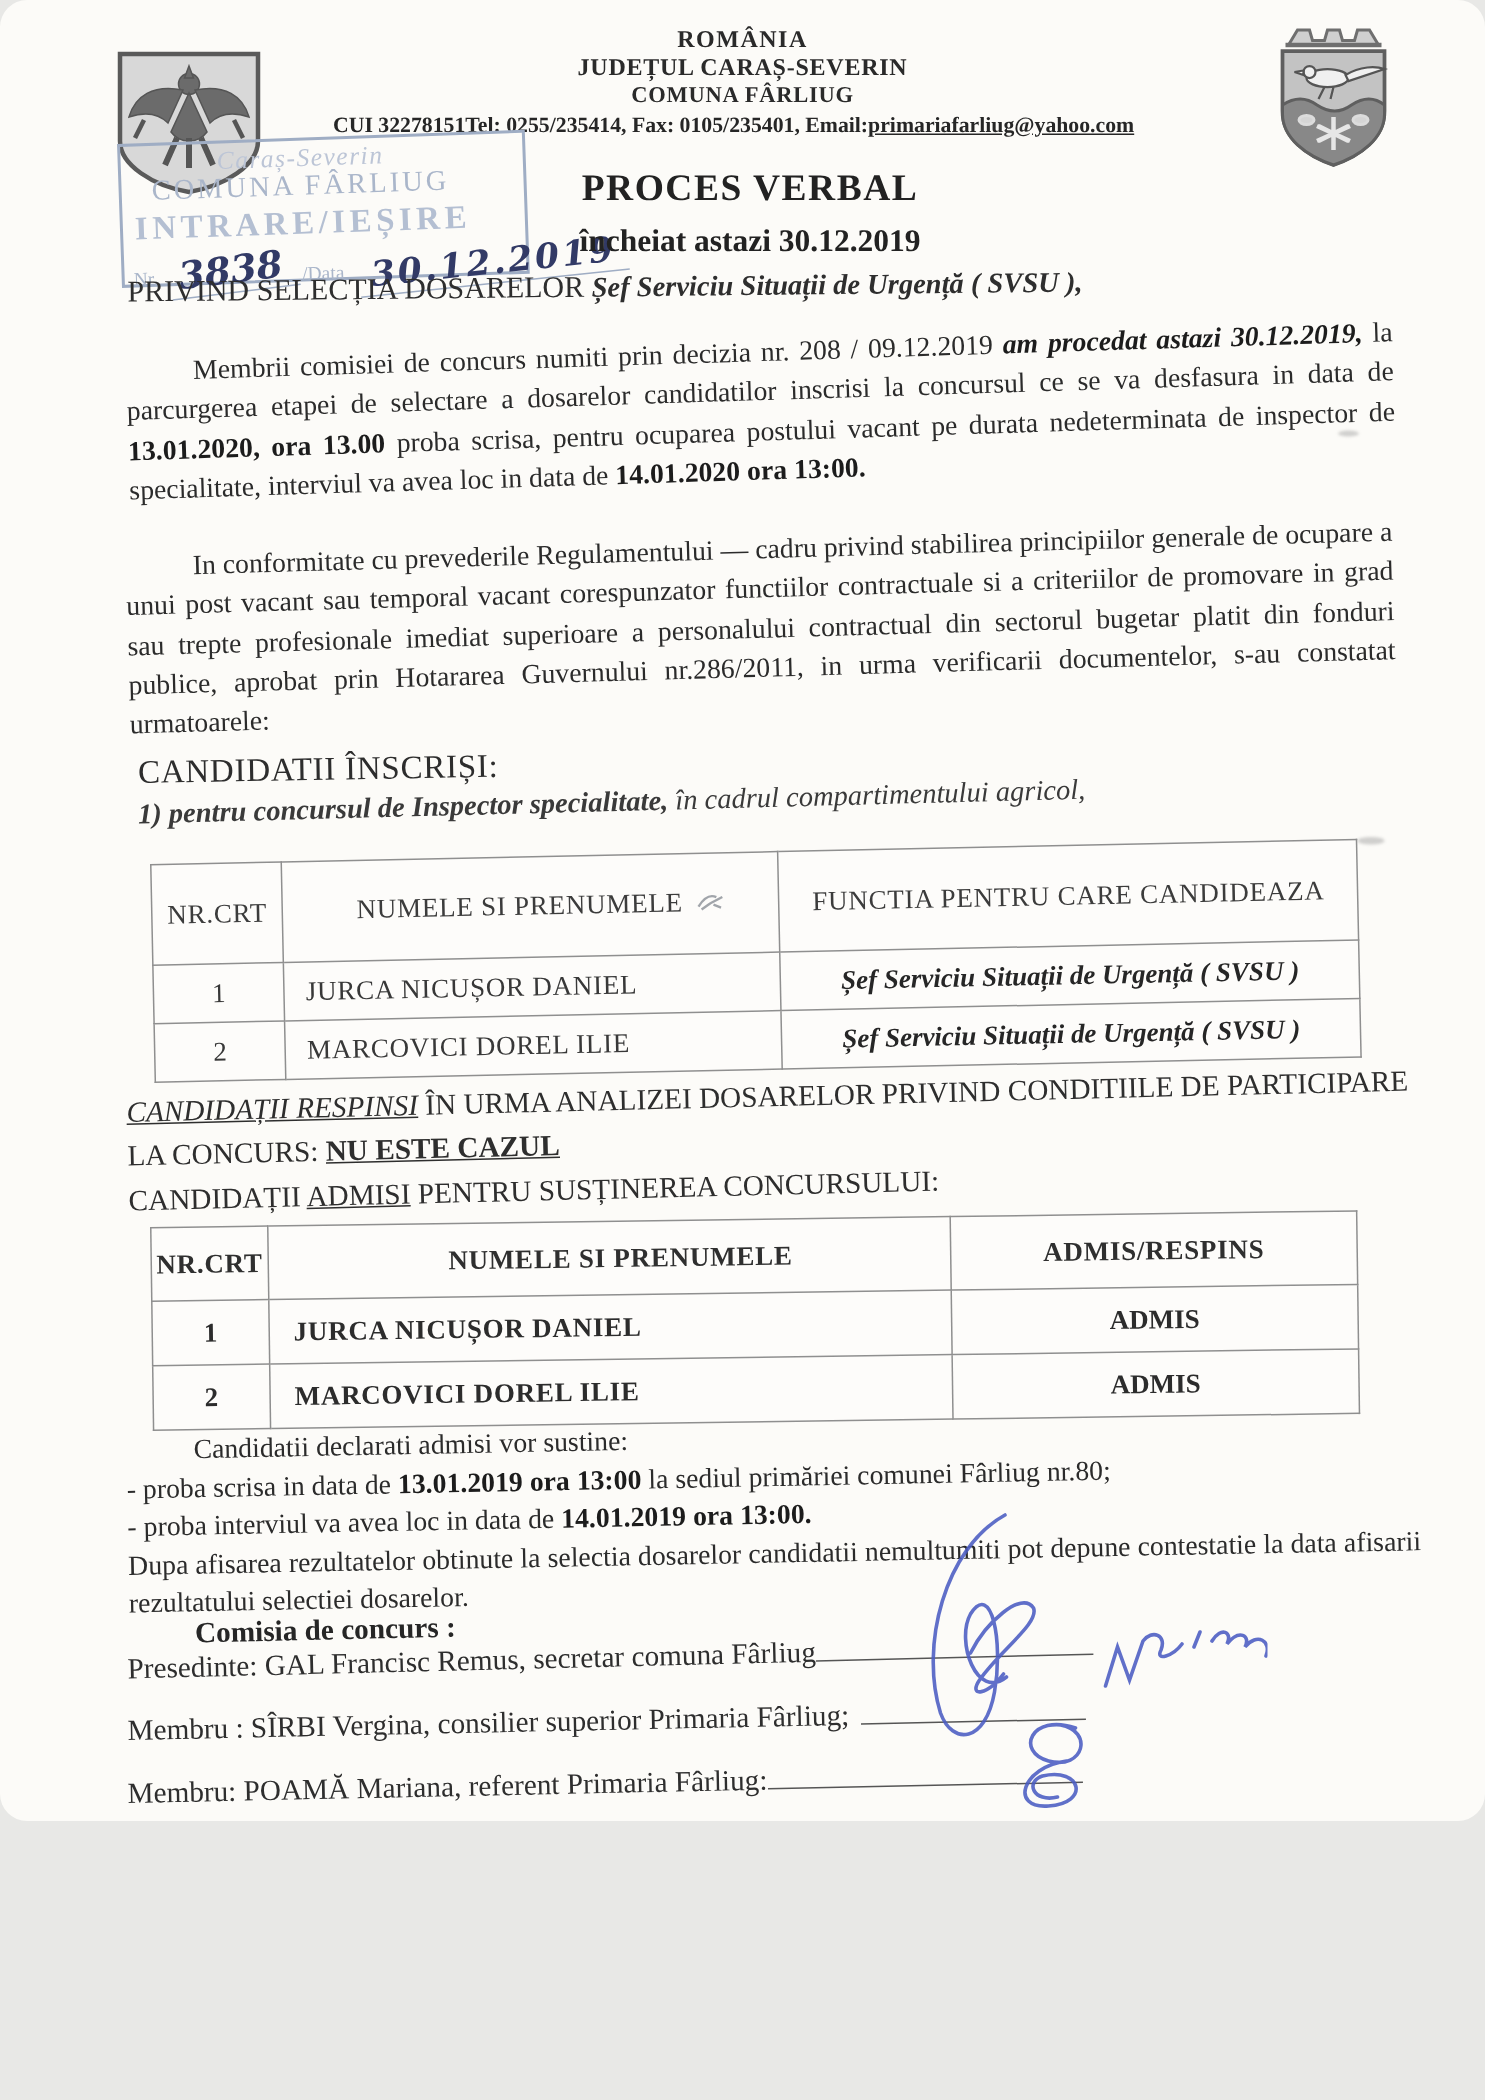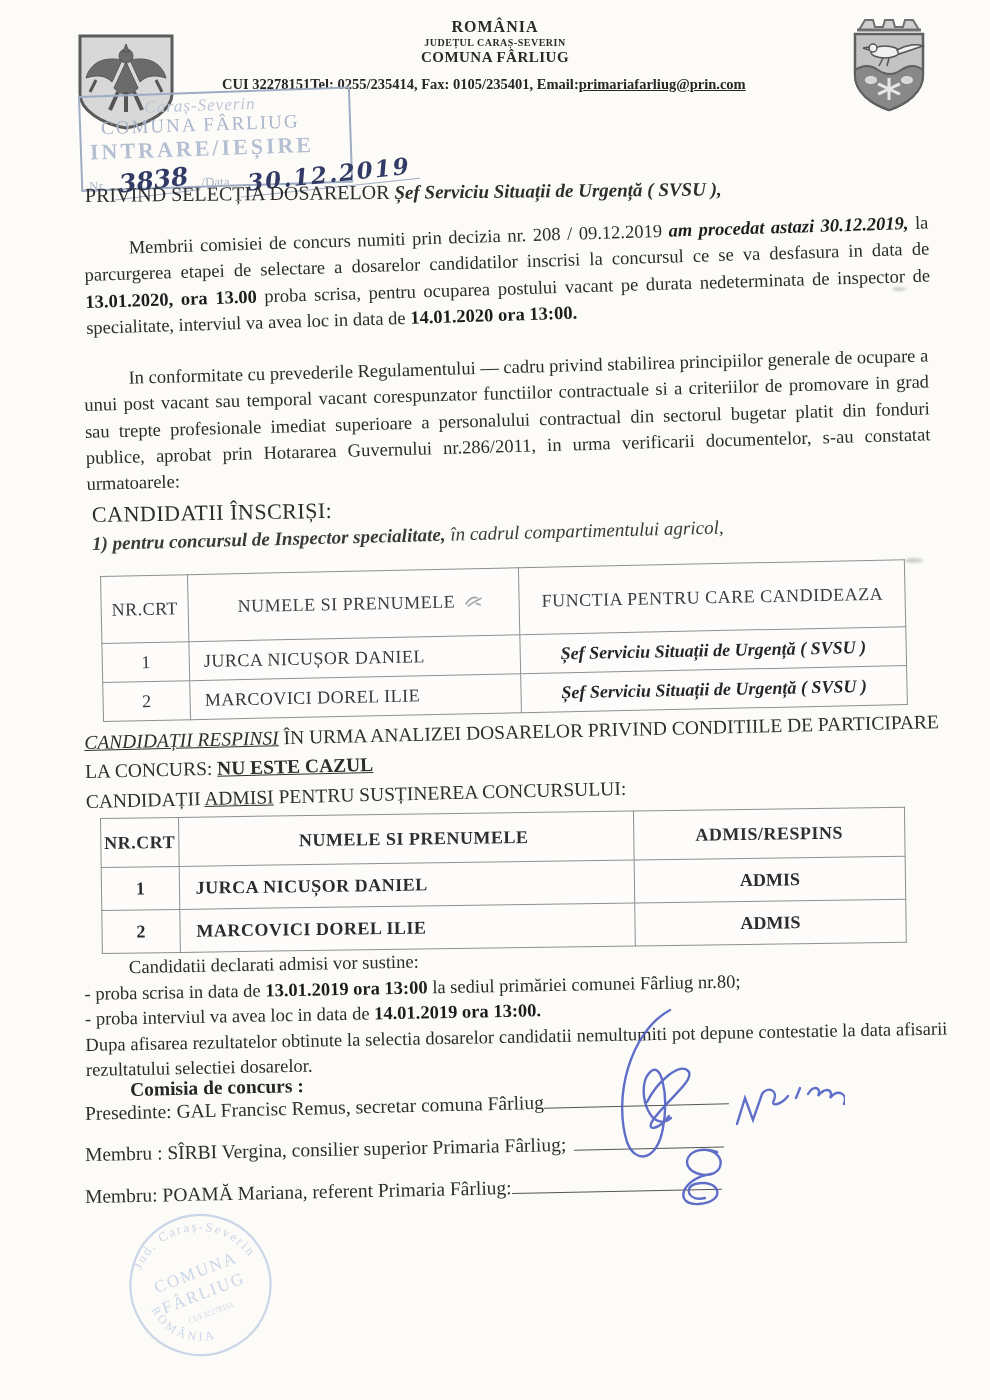--- a/index.html
+++ b/index.html
@@ -1,24 +1,24 @@
 <!DOCTYPE html>
 <html><head>
 <meta charset="utf-8">
 <style>
   html,body{margin:0;padding:0;background:#e8e8e6;}
   .page{
-    position:relative;width:990px;height:1400px;margin:0 auto;
+    position:relative;width:990px;height:1214px;margin:0 auto;
     background:#fcfbf8;overflow:hidden;
-    font-family:"Liberation Serif",serif;color:#1d1d1d;
+    font-family:"Liberation Serif",serif;color:#1d1d1d;border-radius:18px;
   }
   
   .hdr{position:absolute;top:18px;left:0;right:0;text-align:center;font-weight:bold;color:#2a2a2a;}
   .hdr .l1{font-size:16px;letter-spacing:1px;}
-  .hdr .l2{font-size:10px;letter-spacing:.5px;margin-top:1px;}
+  .hdr .l2{font-size:16px;letter-spacing:.5px;margin-top:1px;}
   .hdr .l3{font-size:15px;letter-spacing:.5px;margin-top:1px;}
   .contact{position:absolute;top:76px;left:222px;width:570px;font-size:14.5px;font-weight:bold;color:#262626;white-space:nowrap;}
   .contact .email{text-decoration:underline;}
   .arms{position:absolute;}
   .arms-left{top:30px;left:72px;}
   .arms-right{top:12px;left:833px;}
   
   .stamp{
     position:absolute;top:96px;left:78px;width:272px;height:96px;
     border:2px solid #9fadc4;transform:rotate(-2deg);transform-origin:0 0;
@@ -132,35 +132,39 @@
       </g>
     </svg>
   </div>
 
   <div class="hdr">
     <div class="l1">ROMÂNIA</div>
     <div class="l2">JUDEȚUL CARAȘ-SEVERIN</div>
     <div class="l3">COMUNA FÂRLIUG</div>
   </div>
   <div class="contact">
-    <span>CUI 32278151</span><span>Tel: 0255/235414, Fax: 0105/235401, Email:</span><span class="email">primariafarliug@prin.com</span>
+    <span>CUI 32278151</span><span>Tel: 0255/235414, Fax: 0105/235401, Email:</span><span class="email">primariafarliug@yahoo.com</span>
   </div>
 
   <div class="stamp">
     <div class="s0">Caraș-Severin</div>
     <div class="s1">COMUNA FÂRLIUG</div>
     <div class="s2">INTRARE/IEȘIRE</div>
     <div class="s3">
       <span>Nr.</span>
       <span class="hand nrv">3838</span>
       <span>/Data</span>
       <span class="hand datev">30.12.2019</span>
     </div>
   </div>
 
+  <div class="title">
+    <div class="t1">PROCES VERBAL</div>
+    <div class="t2">încheiat astazi 30.12.2019</div>
+  </div>
   <div class="subtitle">
     <span>PRIVIND SELECȚIA  DOSARELOR </span><span class="it">Șef Serviciu Situații de Urgență ( SVSU ),</span>
   </div>
 
   <div class="para p1">
     <span class="ind"></span><span>Membrii comisiei de concurs numiti prin decizia nr. 208 / 09.12.2019 </span><b class="seg bi">am procedat astazi 30.12.2019,</b><span> la parcurgerea etapei de selectare a dosarelor candidatilor inscrisi la concursul ce se va desfasura in data de </span><b class="seg">13.01.2020, ora 13.00</b><span> proba scrisa, pentru ocuparea postului vacant pe durata nedeterminata de inspector de specialitate, interviul va avea loc in data de </span><b class="seg">14.01.2020 ora 13:00.</b>
   </div>
 
   <div class="para p2">
     <span class="ind"></span><span>In conformitate cu prevederile Regulamentului — cadru privind stabilirea principiilor generale de ocupare a unui post vacant sau temporal vacant corespunzator functiilor contractuale si a criteriilor de promovare in grad sau trepte profesionale imediat superioare a personalului contractual din sectorul bugetar platit din fonduri publice, aprobat prin Hotararea Guvernului nr.286/2011, in urma verificarii documentelor, s-au constatat urmatoarele:</span>

